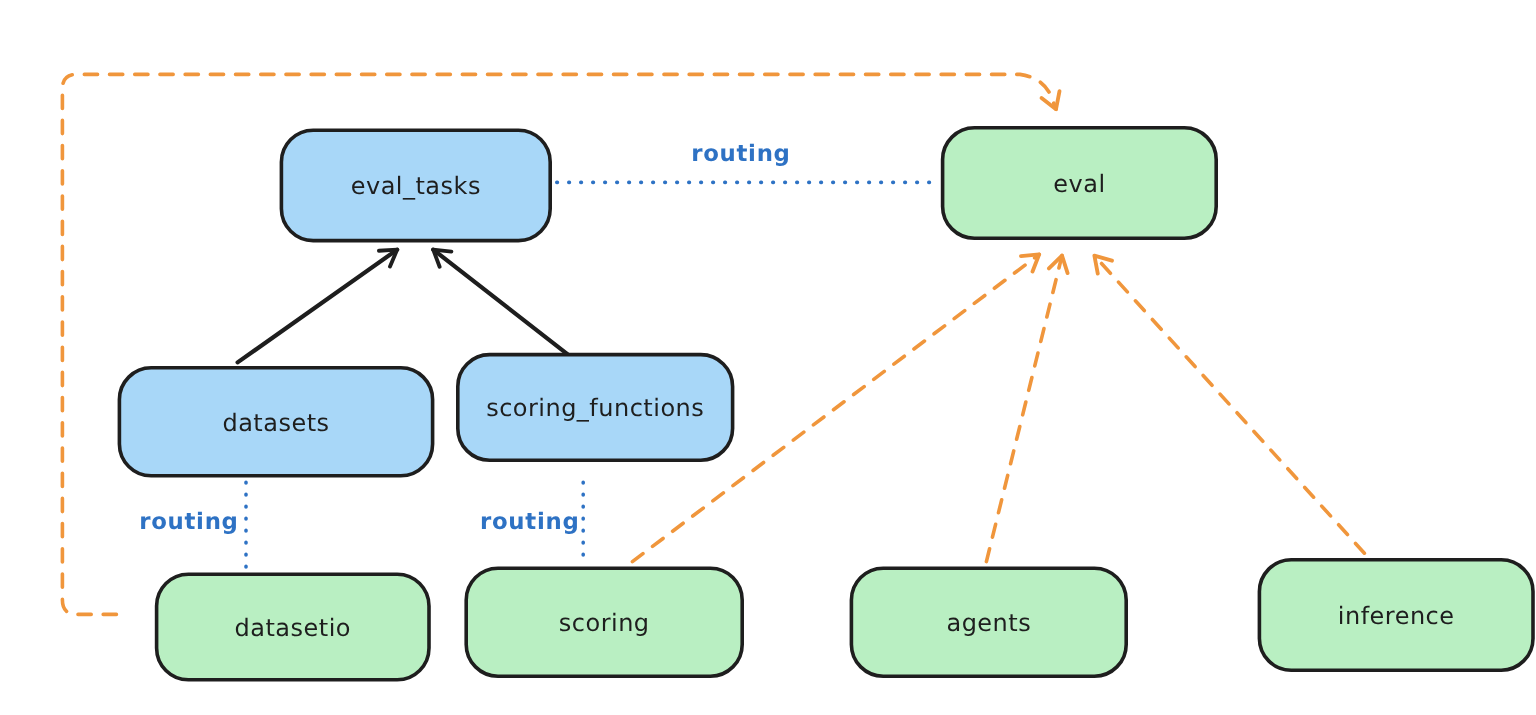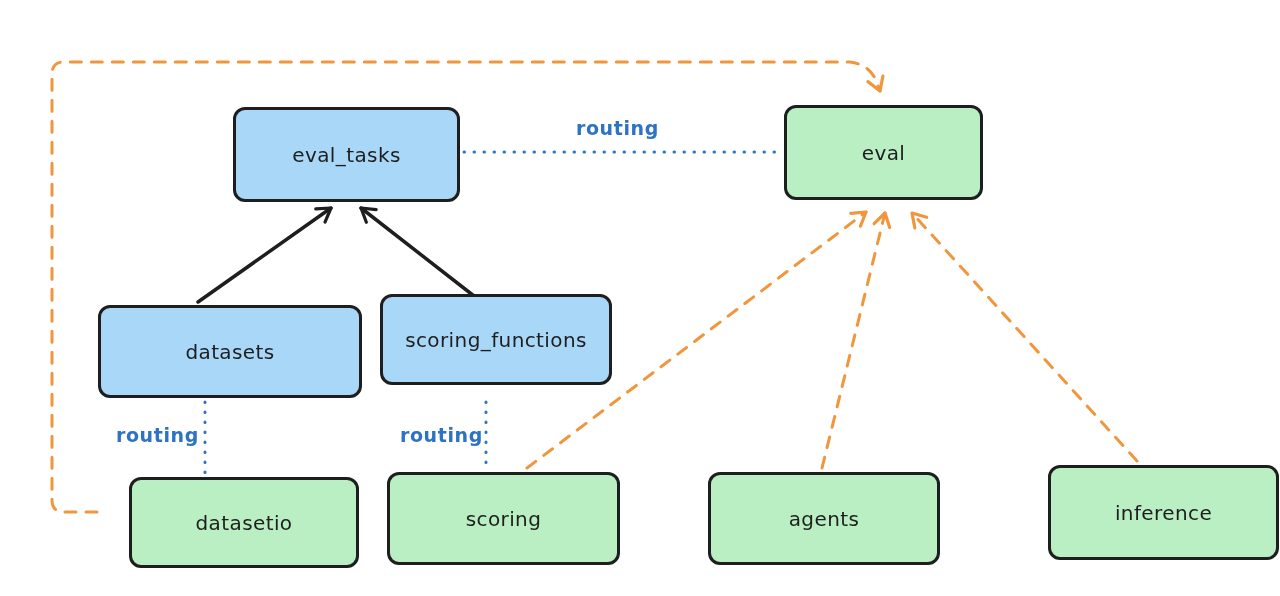--- a/index.html
+++ b/index.html
@@ -17,21 +17,21 @@
     background:var(--background);
     font-family:"DejaVu Sans", sans-serif;
     overflow:hidden;
   }
   .connectors{position:absolute;left:0;top:0;}
   .node{
     position:absolute;
     box-sizing:border-box;
     display:flex;align-items:center;justify-content:center;
     border:3px solid var(--ink);
-    border-radius:12px;
+    border-radius:28px;
     color:var(--ink);
     font-size:20px;
     letter-spacing:0.4px;
     white-space:nowrap;
   }
   .node.blue{background:var(--blue-fill);}
   .node.green{background:var(--green-fill);}
   .edge-label{
     position:absolute;
     color:var(--routing-blue);
@@ -74,21 +74,21 @@
     <path class="edge dashed stroke-orange" d="M 97 512 L 64 512 Q 52 512 52 500 L 52 74 Q 52 62 64 62 L 850 62 Q 871 65 877 83 L 880 91" marker-end="url(#ah-orange)"></path>
     <path class="edge dashed stroke-orange" d="M 527 468 L 866 212" marker-end="url(#ah-orange)"></path>
     <path class="edge dashed stroke-orange" d="M 822 468 L 885 213" marker-end="url(#ah-orange)"></path>
     <path class="edge dashed stroke-orange" d="M 1137 461 L 912 213" marker-end="url(#ah-orange)"></path>
   </svg>
 
   <div class="node blue" style="left:233px;top:107px;width:227px;height:95px;">
     <span>eval_tasks</span>
   </div>
 
-  <div class="node green" style="left:784px;top:105px;width:199px;height:95px;">
+  <div class="node green" style="left:784px;top:105px;width:231px;height:95px;">
     <span>eval</span>
   </div>
 
   <div class="node blue" style="left:98px;top:305px;width:264px;height:93px;">
     <span>datasets</span>
   </div>
 
   <div class="node blue" style="left:380px;top:294px;width:232px;height:91px;">
     <span>scoring_functions</span>
   </div>

